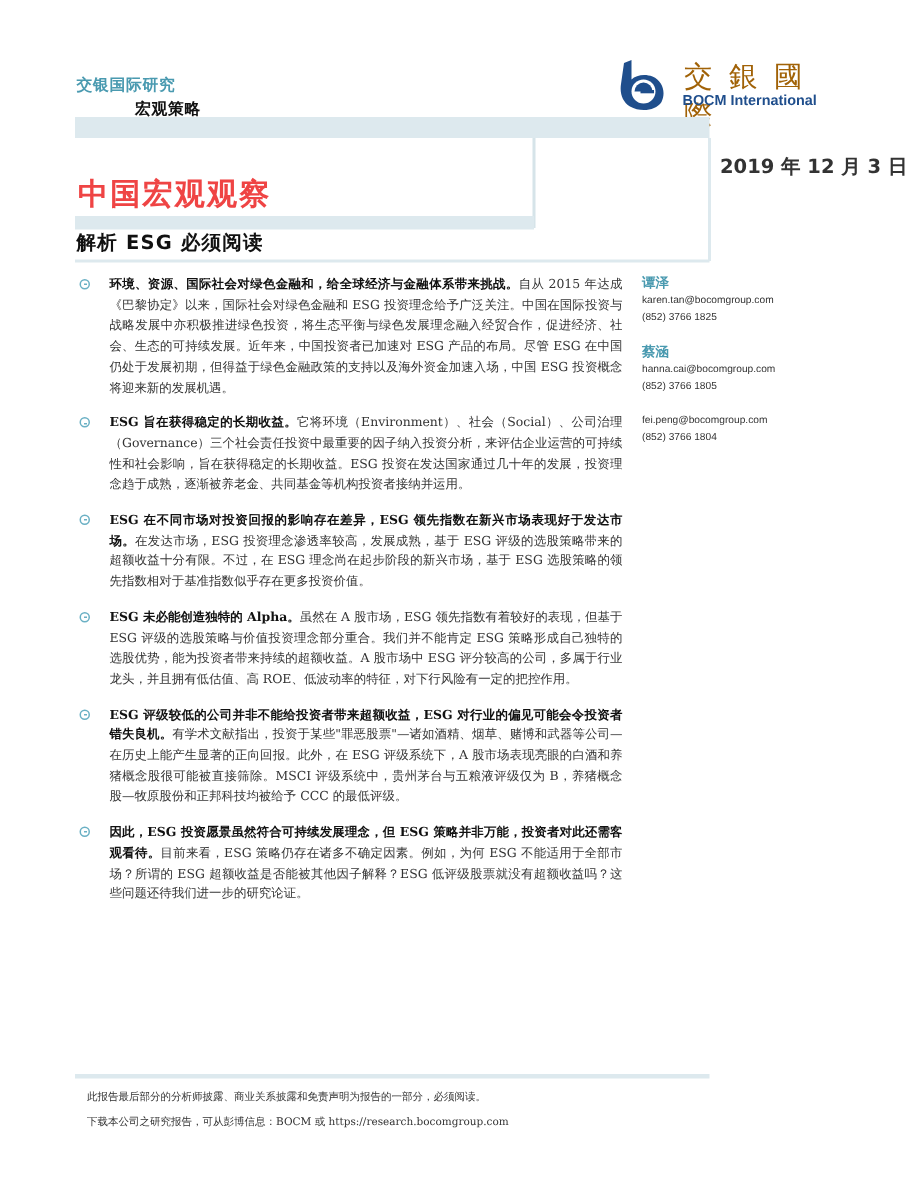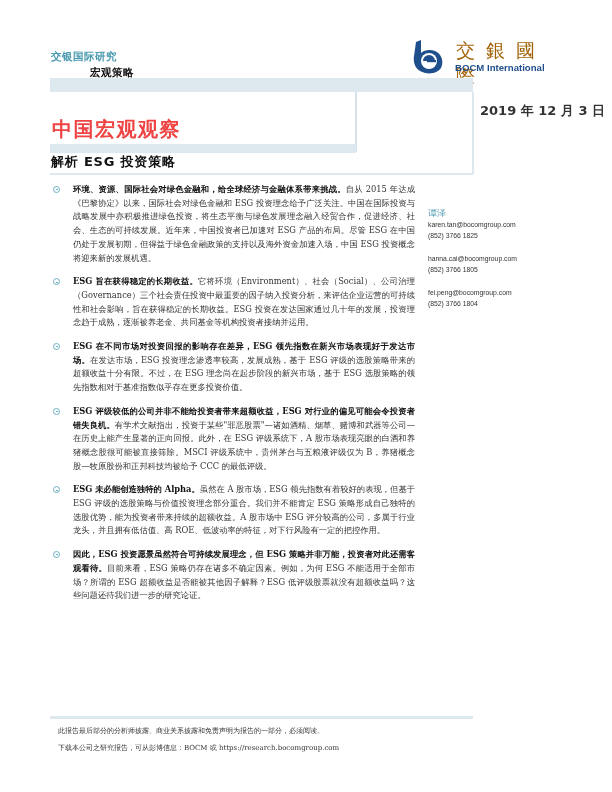--- a/index.html
+++ b/index.html
@@ -18,21 +18,21 @@
     .subtitle { left:51px; top:153px; font-size:13px; font-weight:bold; color:#111; letter-spacing:0.8px; }
     .subline { left:50px; top:173px; width:423px; height:1.5px; background:#dde9ee; }
     .rightline { left:472px; top:92px; width:1.5px; height:82px; background:#dde9ee; }
     .body { left:53px; top:183px; width:362px; }
     .item { position:relative; padding-left:20px; margin-bottom:10px; font-size:8.3px; line-height:13.7px; text-align:justify; color:#333; font-family:"DejaVu Serif", serif; }
     .item .bullet { position:absolute; left:0; top:3px; width:7px; height:7px; border:1px solid #6ab0c4; border-radius:50%; box-sizing:border-box; }
     .item .bullet::after { content:""; position:absolute; left:1.5px; top:2.3px; width:2px; height:1px; background:#6ab0c4; }
     .item b { color:#111; font-weight:bold; }
     .contacts { left:428px; top:183px; width:170px; }
     .contact { margin-bottom:12px; }
-    .cname { font-size:9px; font-weight:normal; color:#4a9ab0; font-family:"DejaVu Serif", serif; line-height:12px;margin-top:24px; }
+    .cname { font-size:9px; font-weight:bold; color:#4a9ab0; font-family:"DejaVu Serif", serif; line-height:12px; }
     .cline { font-size:6.8px; color:#333; line-height:11px; font-family:"Liberation Sans", sans-serif; }
     .bottomband { left:50px; top:716px; width:423px; height:3px; background:#dde9ee; }
     .foot1 { left:58px; top:726px; font-size:7px; color:#333; font-family:"DejaVu Serif", serif; }
     .foot2 { left:58px; top:743px; font-size:7px; color:#333; font-family:"DejaVu Serif", serif; }
   </style>
 </head>
 <body>
 
 <div class="abs dept">交银国际研究</div>
 <div class="abs series">宏观策略</div>
@@ -48,57 +48,58 @@
   <div class="logo-en">BOCM International</div>
 </div>
 
 <div class="abs band-top"></div>
 <div class="abs vline"></div>
 <div class="abs rightline"></div>
 <div class="abs date">2019 年 12 月 3 日</div>
 
 <div class="abs title">中国宏观观察</div>
 <div class="abs band-title"></div>
-<div class="abs subtitle">解析 ESG 投资策略</div>
+<div class="abs subtitle">解析 ESG 必须阅读</div>
 <div class="abs subline"></div>
 
 <div class="abs body">
   <div class="item">
     <span class="bullet"></span>
     <b>环境、资源、国际社会对绿色金融和，给全球经济与金融体系带来挑战。</b><span>自从 2015 年达成《巴黎协定》以来，国际社会对绿色金融和 ESG 投资理念给予广泛关注。中国在国际投资与战略发展中亦积极推进绿色投资，将生态平衡与绿色发展理念融入经贸合作，促进经济、社会、生态的可持续发展。近年来，中国投资者已加速对 ESG 产品的布局。尽管 ESG 在中国仍处于发展初期，但得益于绿色金融政策的支持以及海外资金加速入场，中国 ESG 投资概念将迎来新的发展机遇。</span>
   </div>
   <div class="item">
     <span class="bullet"></span>
     <b>ESG 旨在获得稳定的长期收益。</b><span>它将环境（Environment）、社会（Social）、公司治理（Governance）三个社会责任投资中最重要的因子纳入投资分析，来评估企业运营的可持续性和社会影响，旨在获得稳定的长期收益。ESG 投资在发达国家通过几十年的发展，投资理念趋于成熟，逐渐被养老金、共同基金等机构投资者接纳并运用。</span>
   </div>
   <div class="item">
     <span class="bullet"></span>
     <b>ESG 在不同市场对投资回报的影响存在差异，ESG 领先指数在新兴市场表现好于发达市场。</b><span>在发达市场，ESG 投资理念渗透率较高，发展成熟，基于 ESG 评级的选股策略带来的超额收益十分有限。不过，在 ESG 理念尚在起步阶段的新兴市场，基于 ESG 选股策略的领先指数相对于基准指数似乎存在更多投资价值。</span>
   </div>
   <div class="item">
     <span class="bullet"></span>
-    <b>ESG 评级较低的公司并非不能给投资者带来超额收益，ESG 对行业的偏见可能会令投资者错失良机。</b><span>有学术文献指出，投资于某些"罪恶股票"—诸如酒精、烟草、赌博和武器等公司—在历史上能产生显著的正向回报。此外，在 ESG 评级系统下，A 股市场表现亮眼的白酒和养猪概念股很可能被直接筛除。MSCI 评级系统中，贵州茅台与五粮液评级仅为 B，养猪概念股—牧原股份和正邦科技均被给予 CCC 的最低评级。</span>
+    <b>ESG 未必能创造独特的 Alpha。</b><span>虽然在 A 股市场，ESG 领先指数有着较好的表现，但基于 ESG 评级的选股策略与价值投资理念部分重合。我们并不能肯定 ESG 策略形成自己独特的选股优势，能为投资者带来持续的超额收益。A 股市场中 ESG 评分较高的公司，多属于行业龙头，并且拥有低估值、高 ROE、低波动率的特征，对下行风险有一定的把控作用。</span>
   </div>
   <div class="item">
     <span class="bullet"></span>
-    <b>ESG 未必能创造独特的 Alpha。</b><span>虽然在 A 股市场，ESG 领先指数有着较好的表现，但基于 ESG 评级的选股策略与价值投资理念部分重合。我们并不能肯定 ESG 策略形成自己独特的选股优势，能为投资者带来持续的超额收益。A 股市场中 ESG 评分较高的公司，多属于行业龙头，并且拥有低估值、高 ROE、低波动率的特征，对下行风险有一定的把控作用。</span>
+    <b>ESG 评级较低的公司并非不能给投资者带来超额收益，ESG 对行业的偏见可能会令投资者错失良机。</b><span>有学术文献指出，投资于某些"罪恶股票"—诸如酒精、烟草、赌博和武器等公司—在历史上能产生显著的正向回报。此外，在 ESG 评级系统下，A 股市场表现亮眼的白酒和养猪概念股很可能被直接筛除。MSCI 评级系统中，贵州茅台与五粮液评级仅为 B，养猪概念股—牧原股份和正邦科技均被给予 CCC 的最低评级。</span>
   </div>
   <div class="item">
     <span class="bullet"></span>
     <b>因此，ESG 投资愿景虽然符合可持续发展理念，但 ESG 策略并非万能，投资者对此还需客观看待。</b><span>目前来看，ESG 策略仍存在诸多不确定因素。例如，为何 ESG 不能适用于全部市场？所谓的 ESG 超额收益是否能被其他因子解释？ESG 低评级股票就没有超额收益吗？这些问题还待我们进一步的研究论证。</span>
   </div>
 </div>
 
 <div class="abs contacts">
   <div class="contact">
     <div class="cname">谭泽</div>
     <div class="cline">karen.tan@bocomgroup.com</div>
     <div class="cline">(852) 3766 1825</div>
   </div>
   <div class="contact">
+    <div class="cname">蔡涵</div>
     <div class="cline">hanna.cai@bocomgroup.com</div>
     <div class="cline">(852) 3766 1805</div>
   </div>
   <div class="contact">
     <div class="cline">fei.peng@bocomgroup.com</div>
     <div class="cline">(852) 3766 1804</div>
   </div>
 </div>
 
 <div class="abs bottomband"></div>

